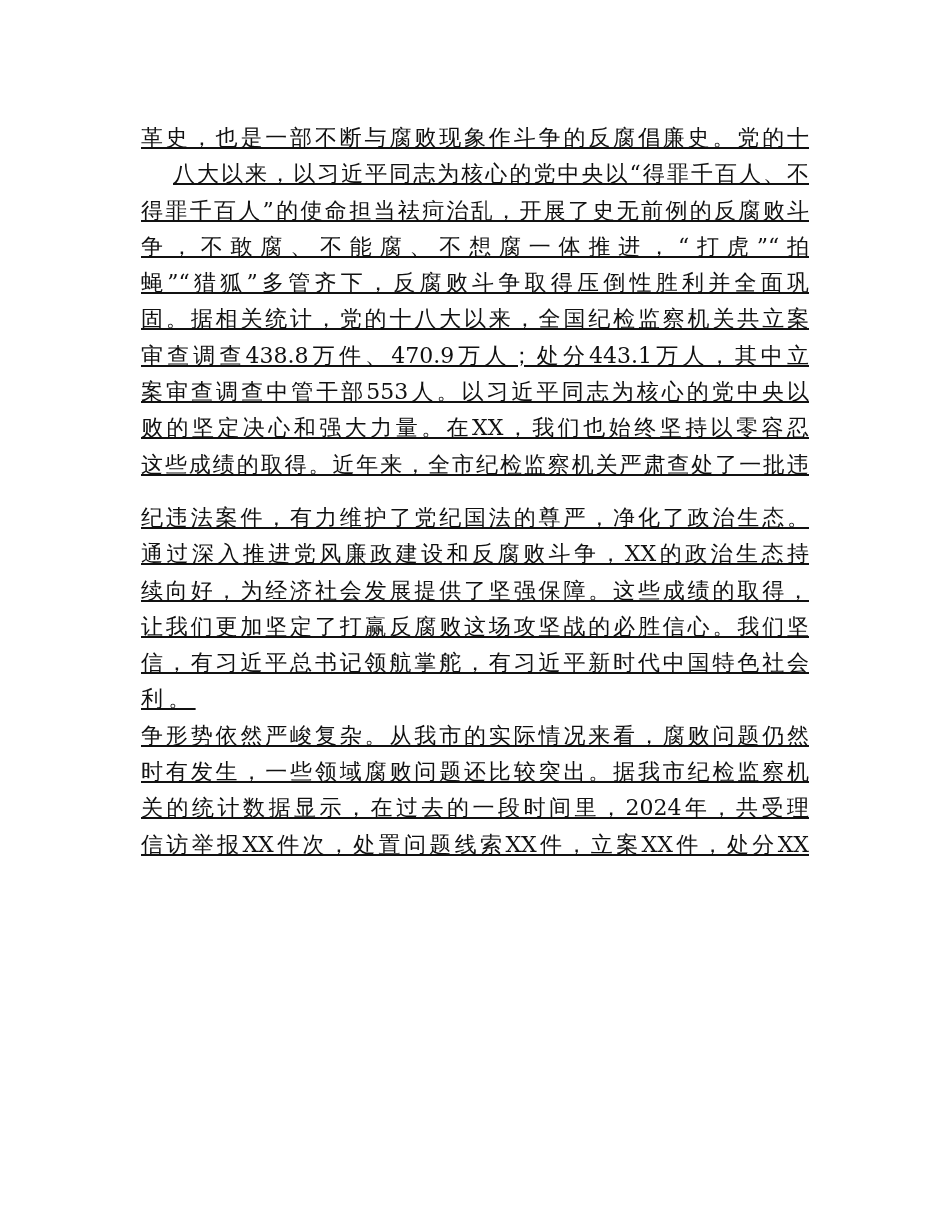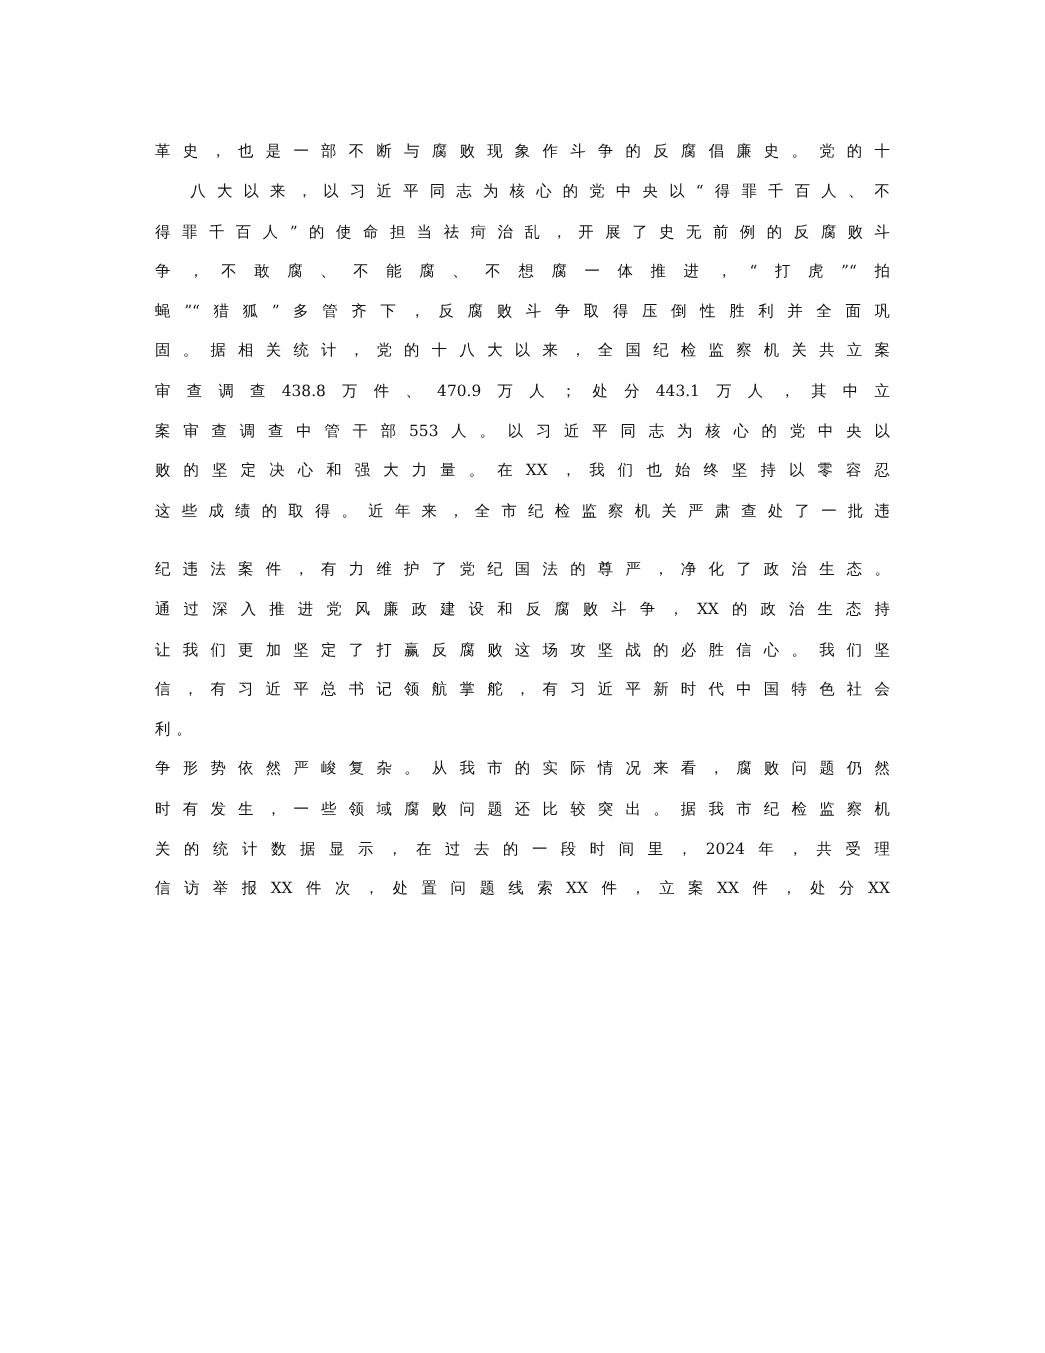--- a/index.html
+++ b/index.html
@@ -13,26 +13,27 @@
     color: #111111;
   }
   .page {
     position: absolute;
     left: 141px;
     top: 120px;
     width: 668px;
   }
   .para {
     margin: 0;
-    font-size: 14px;
+    font-size: 22px;
     line-height: 36.3px;
     text-align: justify;
     text-align-last: left;
     letter-spacing: 5.3px;
     word-break: break-all;
+    text-decoration: underline;
   }
   .line {
     display: block;
     white-space: nowrap;
     text-align: justify;
     text-align-last: justify;
     height: 36.3px;
   }
   .line.last { text-align-last: left; }
 </style>
@@ -46,20 +47,21 @@
     <span class="line" style="letter-spacing: 0px;">得罪千百人”的使命担当祛疴治乱，开展了史无前例的反腐败斗</span>
     <span class="line" style="letter-spacing: 0px;">争，不敢腐、不能腐、不想腐一体推进，“打虎”“拍</span>
     <span class="line" style="letter-spacing: 0px;">蝇”“猎狐”多管齐下，反腐败斗争取得压倒性胜利并全面巩</span>
     <span class="line" style="letter-spacing: 0px;">固。据相关统计，党的十八大以来，全国纪检监察机关共立案</span>
     <span class="line" style="letter-spacing: 0px;">审查调查438.8万件、470.9万人；处分443.1万人，其中立</span>
     <span class="line" style="letter-spacing: 0px;">案审查调查中管干部553人。以习近平同志为核心的党中央以</span>
     <span class="line" style="letter-spacing: 0px;">败的坚定决心和强大力量。在XX，我们也始终坚持以零容忍</span>
     <span class="line" style="letter-spacing: 0px;">这些成绩的取得。近年来，全市纪检监察机关严肃查处了一批违</span>
     <span class="line" style="letter-spacing: 0px; margin-top: 17px;">纪违法案件，有力维护了党纪国法的尊严，净化了政治生态。</span>
     <span class="line" style="letter-spacing: 0px;">通过深入推进党风廉政建设和反腐败斗争，XX的政治生态持</span>
+    <span class="line" style="letter-spacing: 0px;">续向好，为经济社会发展提供了坚强保障。这些成绩的取得，</span>
     <span class="line" style="letter-spacing: 0px;">让我们更加坚定了打赢反腐败这场攻坚战的必胜信心。我们坚</span>
     <span class="line" style="letter-spacing: 0px;">信，有习近平总书记领航掌舵，有习近平新时代中国特色社会</span>
     <span class="line last" style="letter-spacing: 5.3px;">利。</span>
   </p>
   <p class="para">
     <span class="line" style="letter-spacing: 0px;">争形势依然严峻复杂。从我市的实际情况来看，腐败问题仍然</span>
     <span class="line" style="letter-spacing: 0px;">时有发生，一些领域腐败问题还比较突出。据我市纪检监察机</span>
     <span class="line" style="letter-spacing: 0px;">关的统计数据显示，在过去的一段时间里，2024年，共受理</span>
     <span class="line" style="letter-spacing: 0px;">信访举报XX件次，处置问题线索XX件，立案XX件，处分XX</span>
   </p>

